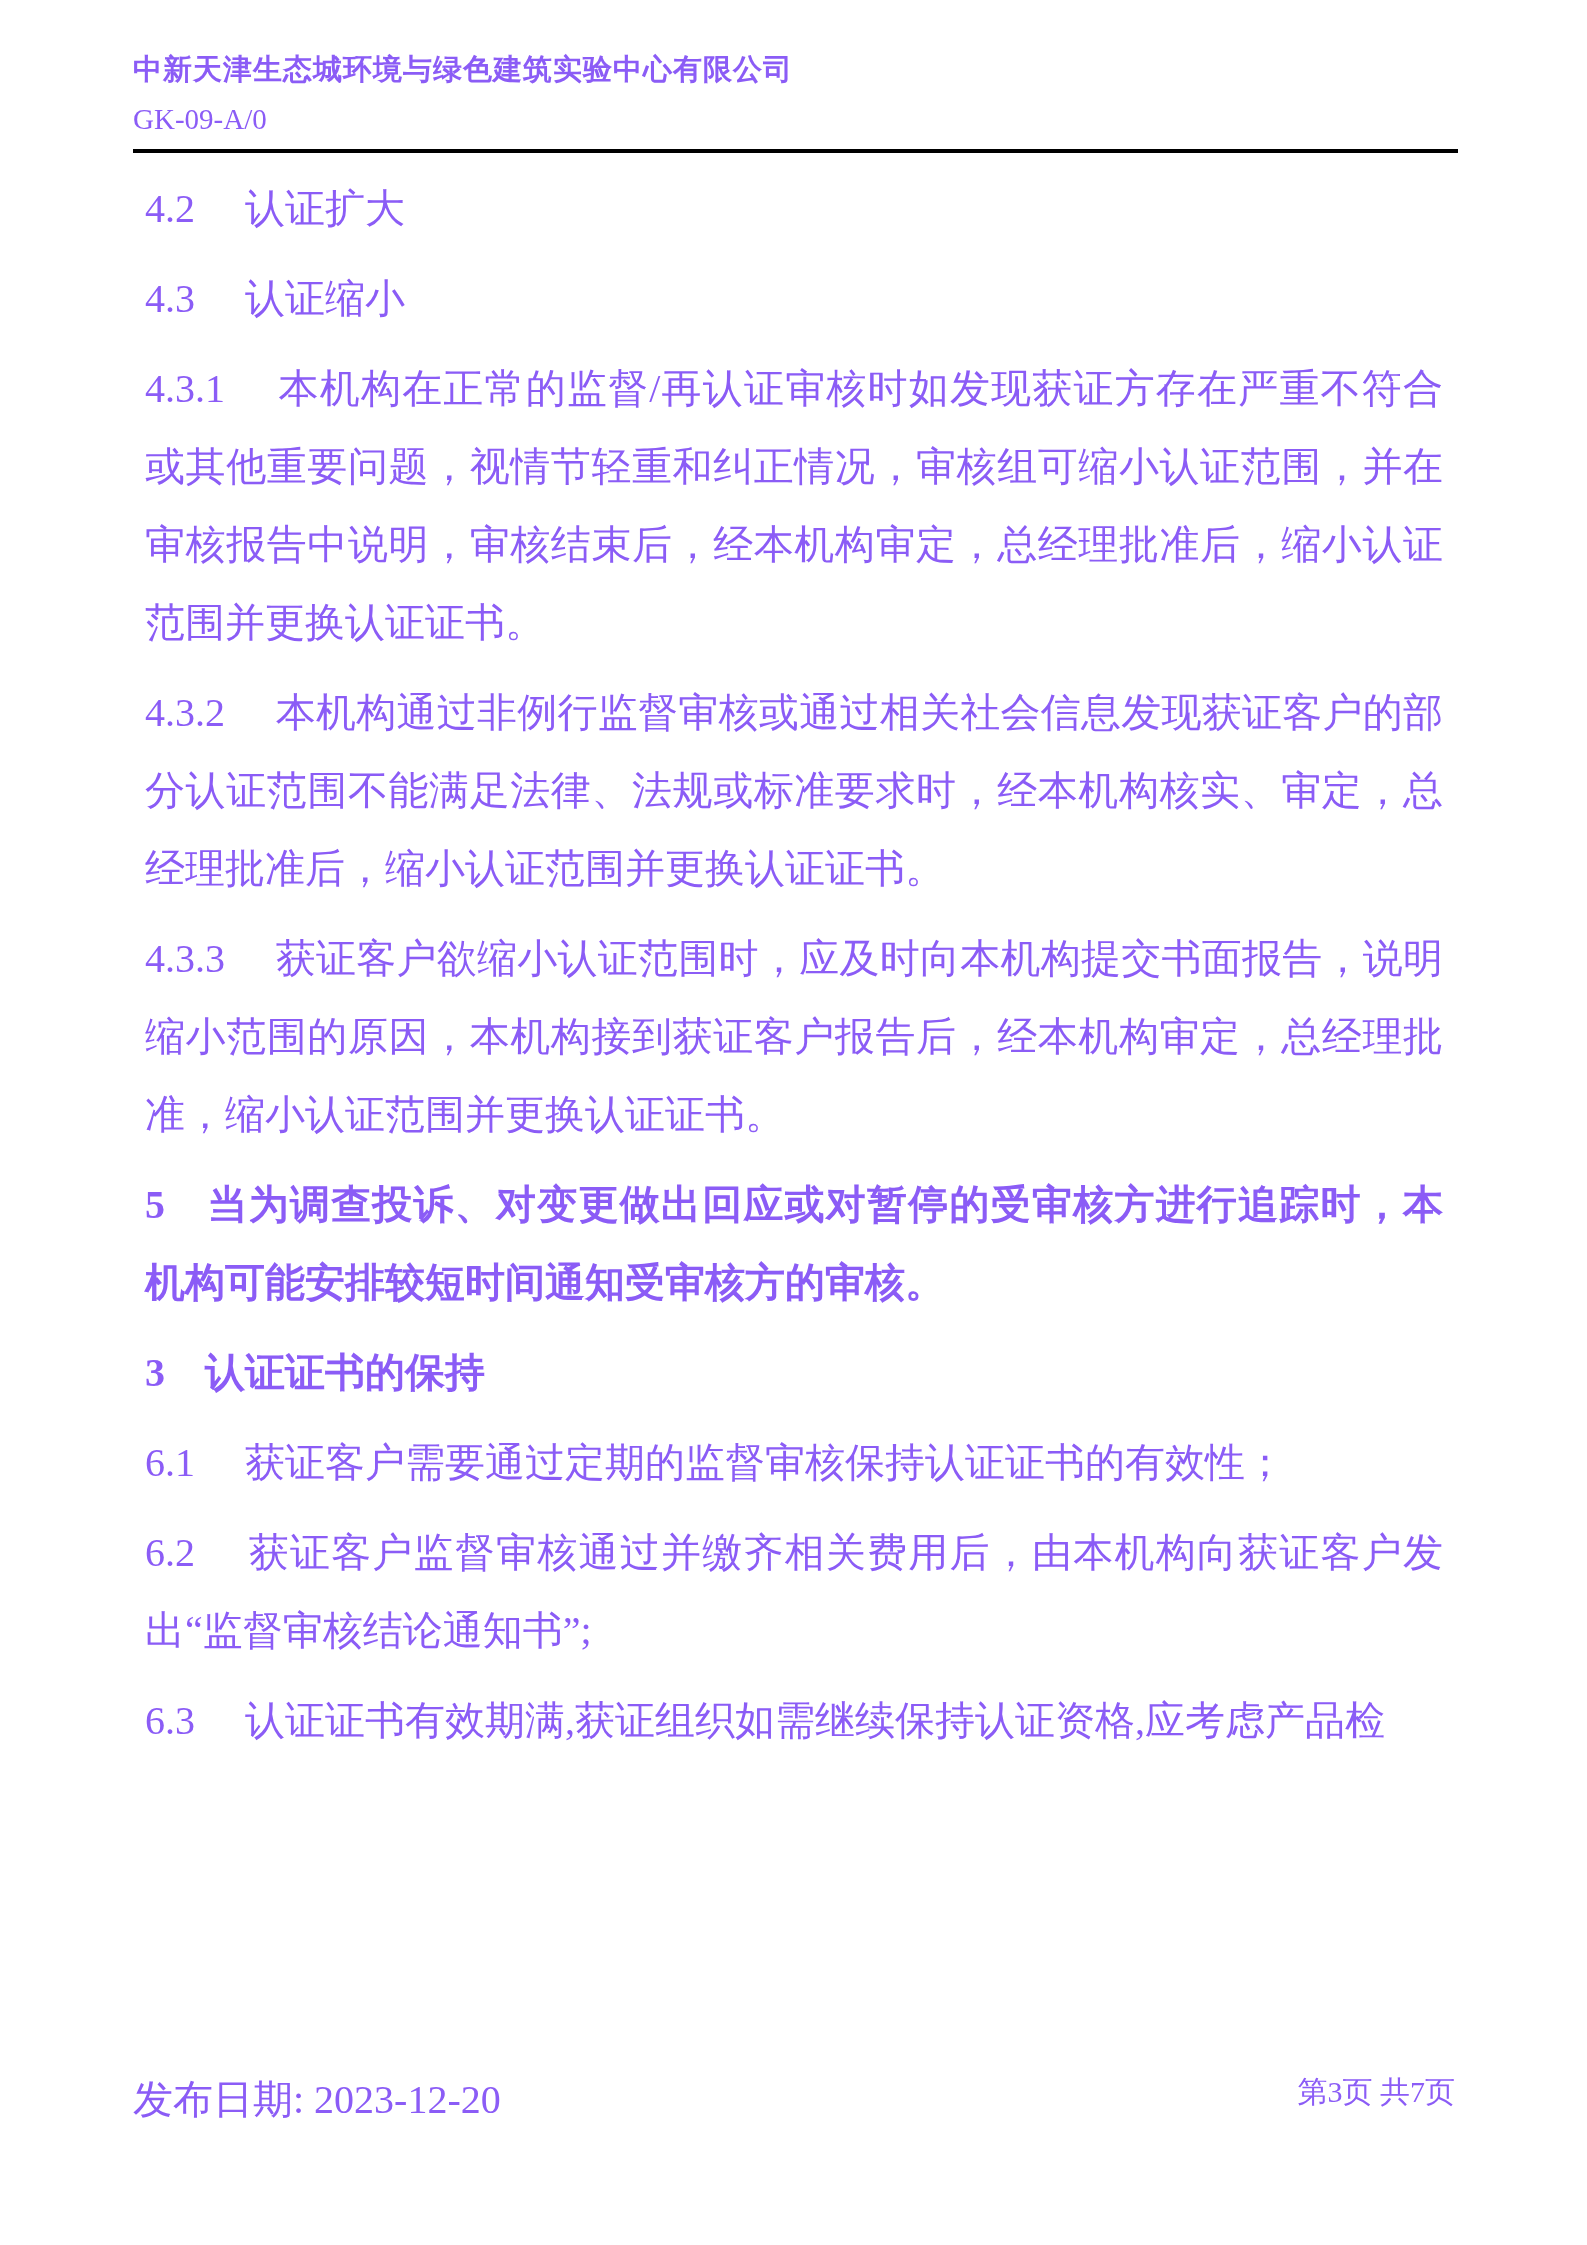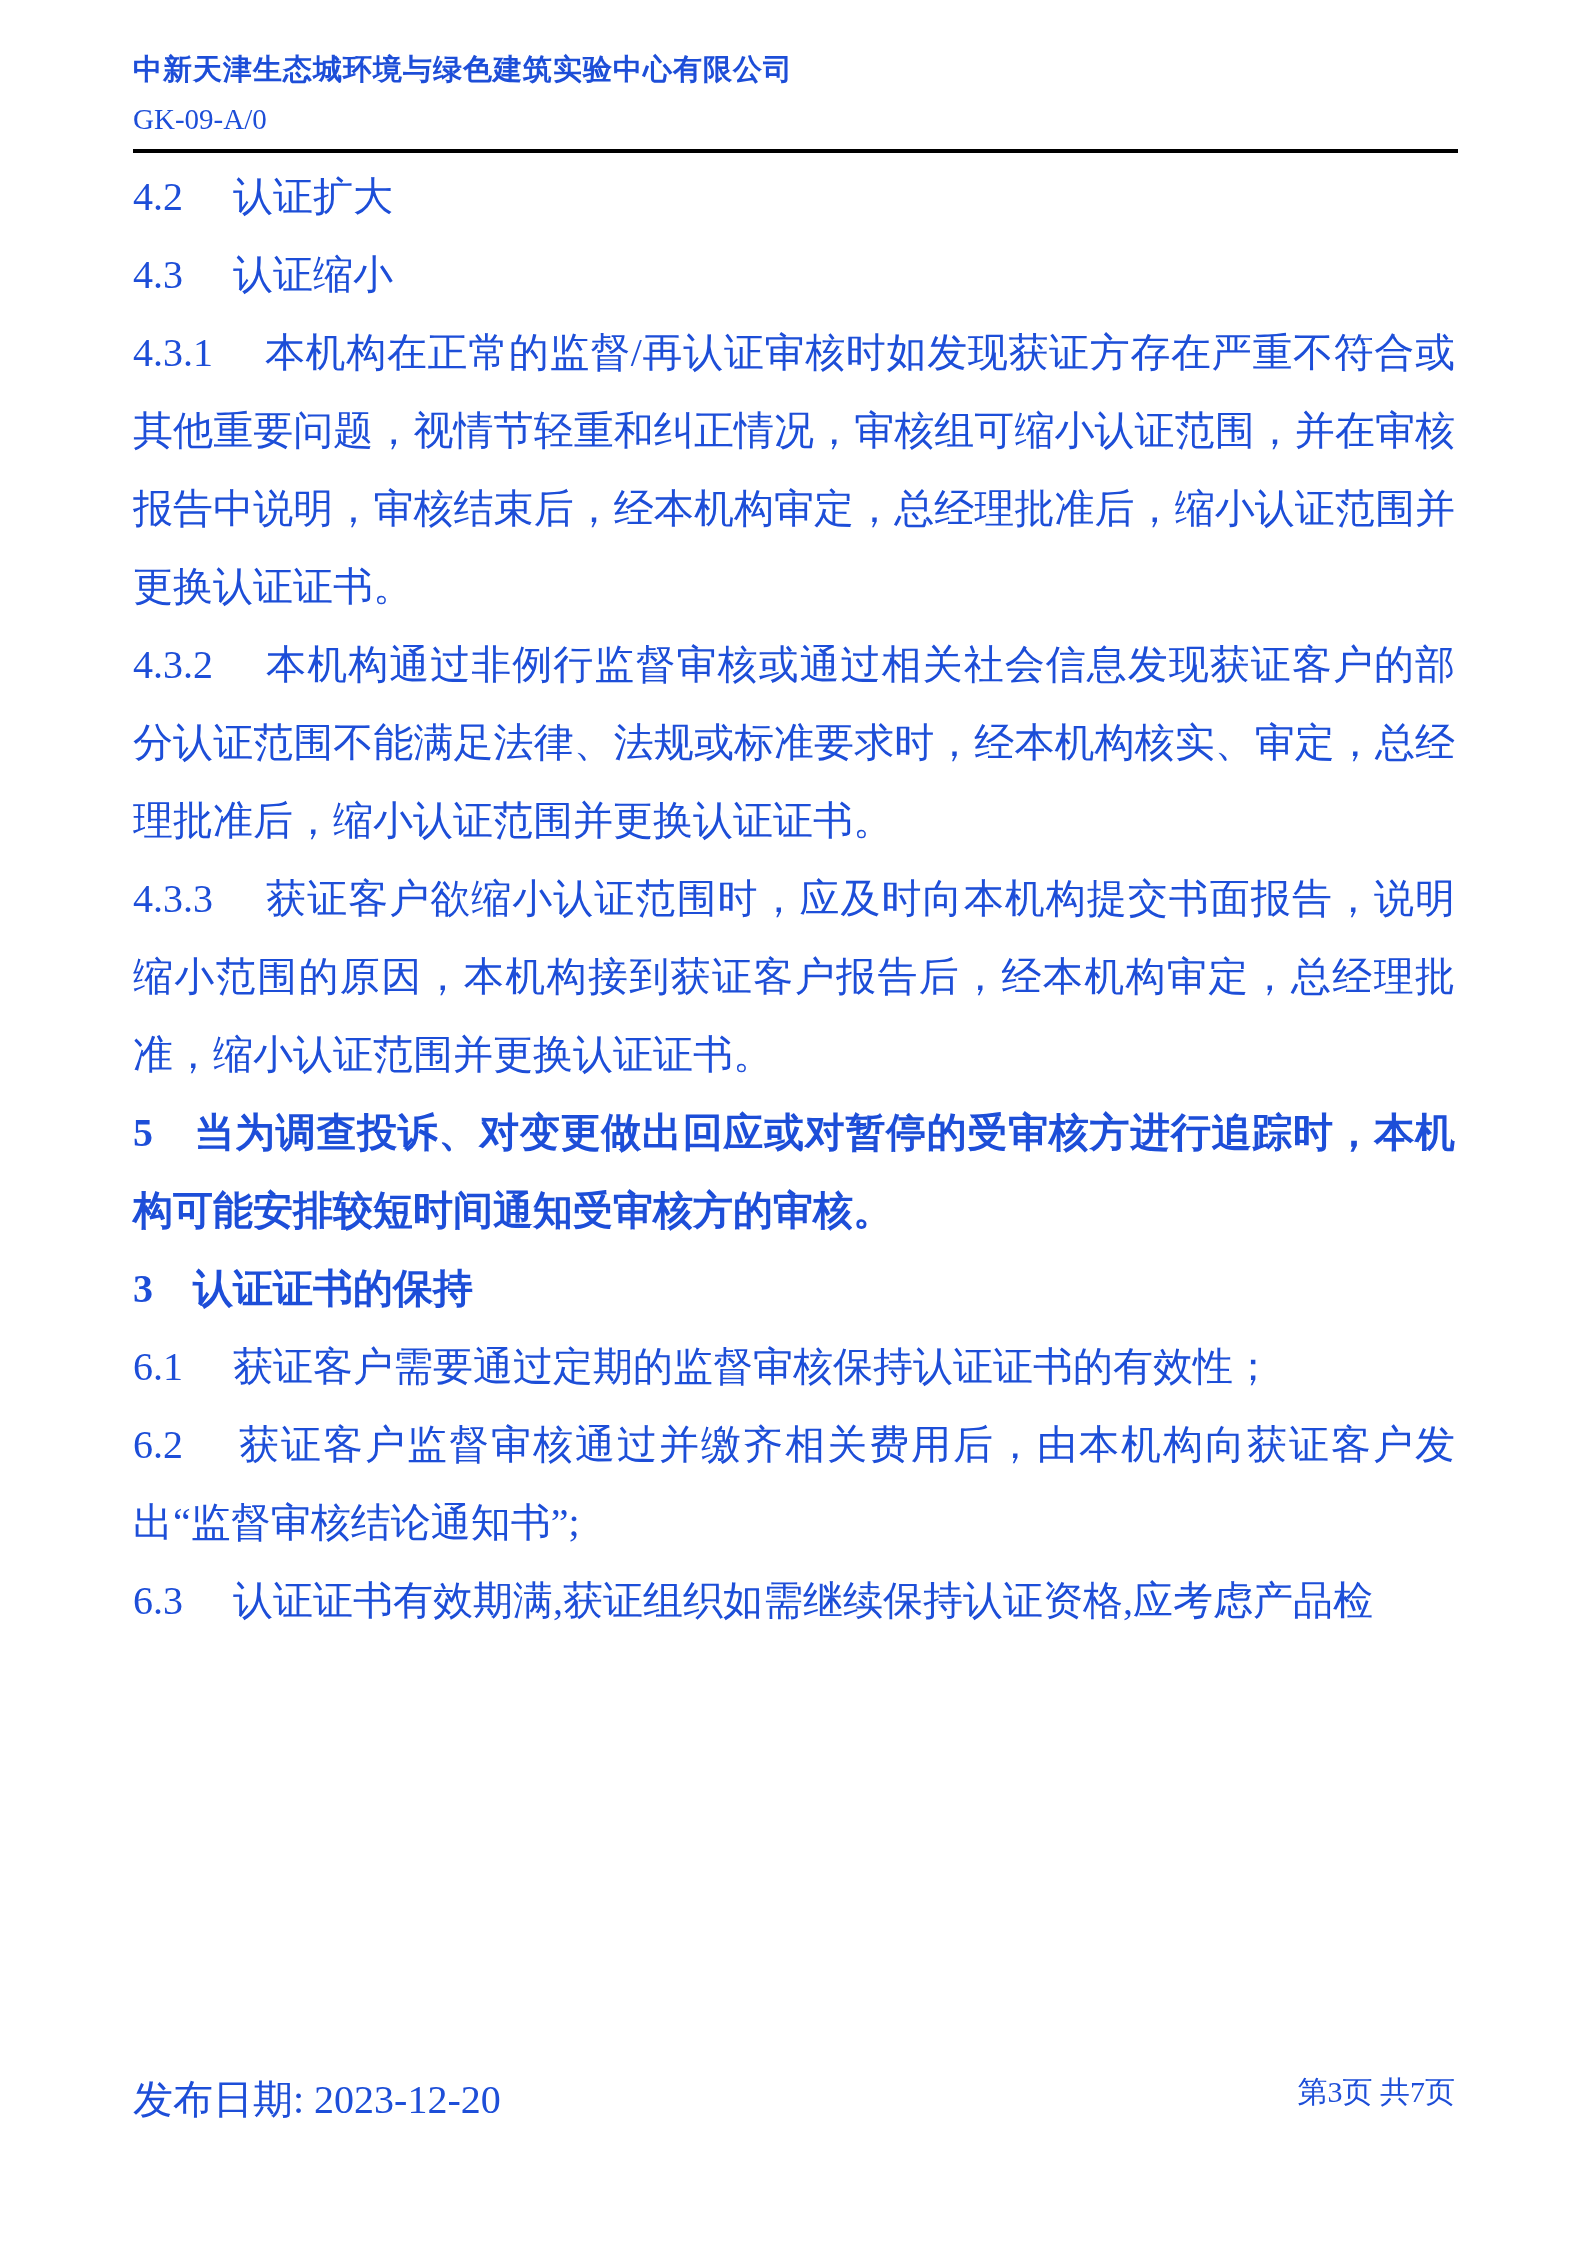--- a/index.html
+++ b/index.html
@@ -1,21 +1,21 @@
 <!DOCTYPE html>
 <html><head>
 <meta charset="utf-8">
 <style>
   html, body { margin: 0; padding: 0; background: #ffffff; }
   .page {
     position: relative;
     width: 1587px;
     height: 2245px;
     background: #ffffff;
-    color: #1d4ed8;
+    color: #8b5cf6;
     font-family: "Liberation Serif", "DejaVu Serif", serif;
     overflow: hidden;
   }
   .company {
     position: absolute;
     left: 133px;
     top: 50px;
     font-size: 29px;
     font-weight: bold;
     letter-spacing: 1px;
@@ -40,21 +40,21 @@
   .content {
     position: absolute;
     left: 133px;
     top: 158px;
     width: 1322px;
     font-size: 40px;
     line-height: 78px;
     text-align: justify;
     text-justify: inter-ideograph;
   }
-  .content p { margin: 0; padding: 0; }
+  .content p { margin: 12px; padding: 0; }
   .para-indent { text-indent: 2em; }
   .b { font-weight: bold; }
   .footer-date {
     position: absolute;
     left: 133px;
     top: 2072px;
     font-size: 40px;
     white-space: nowrap;
   }
   .footer-page {

